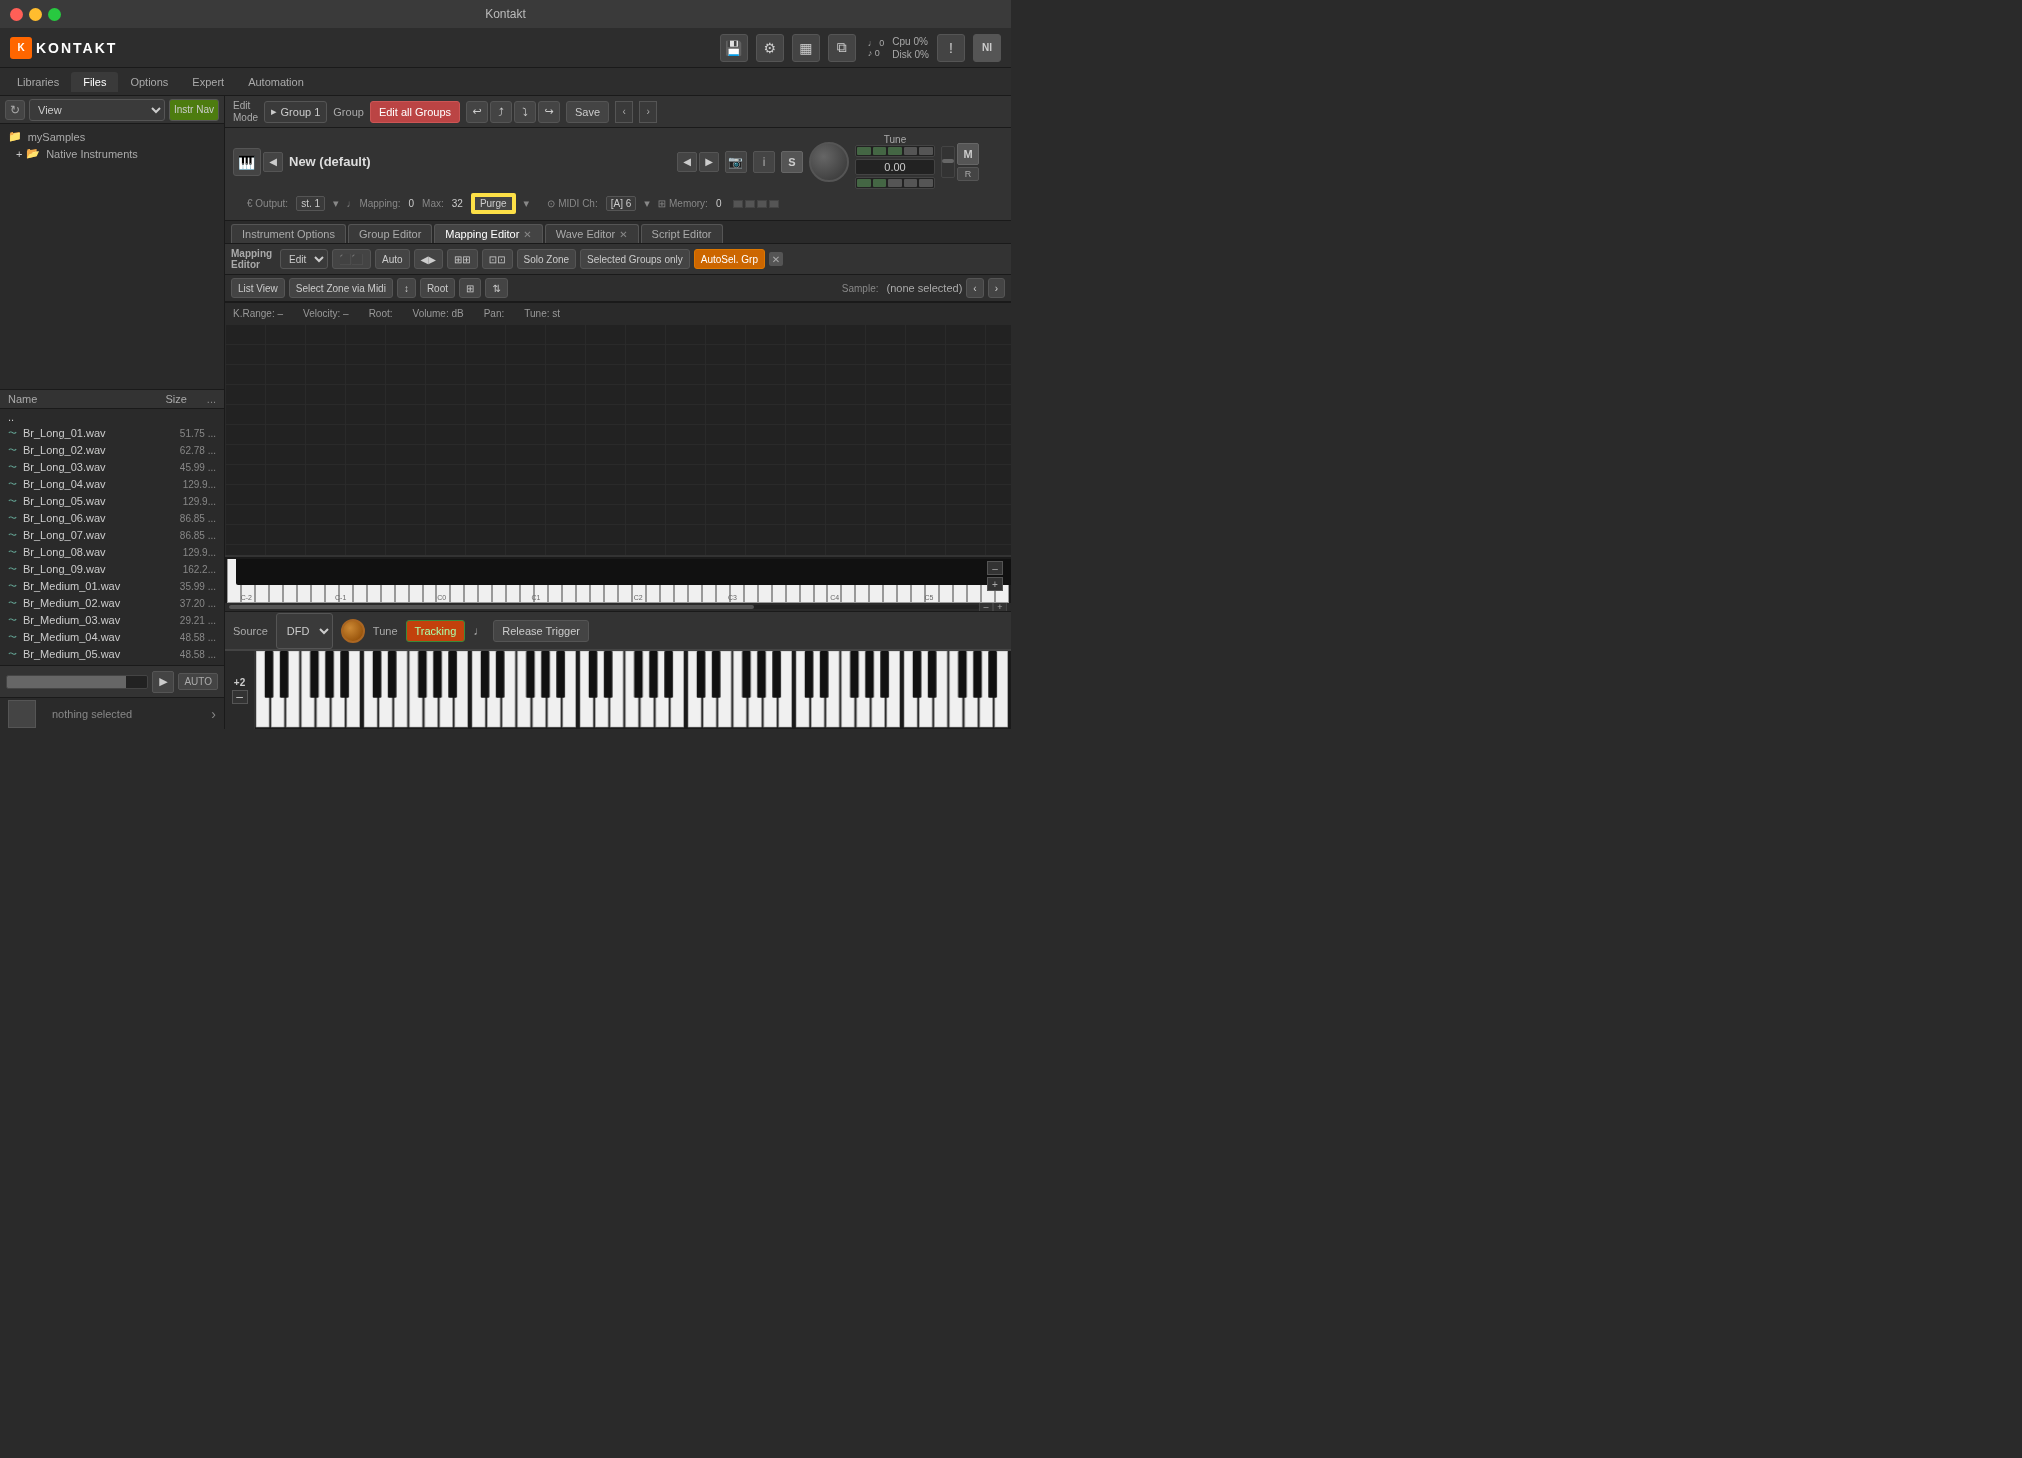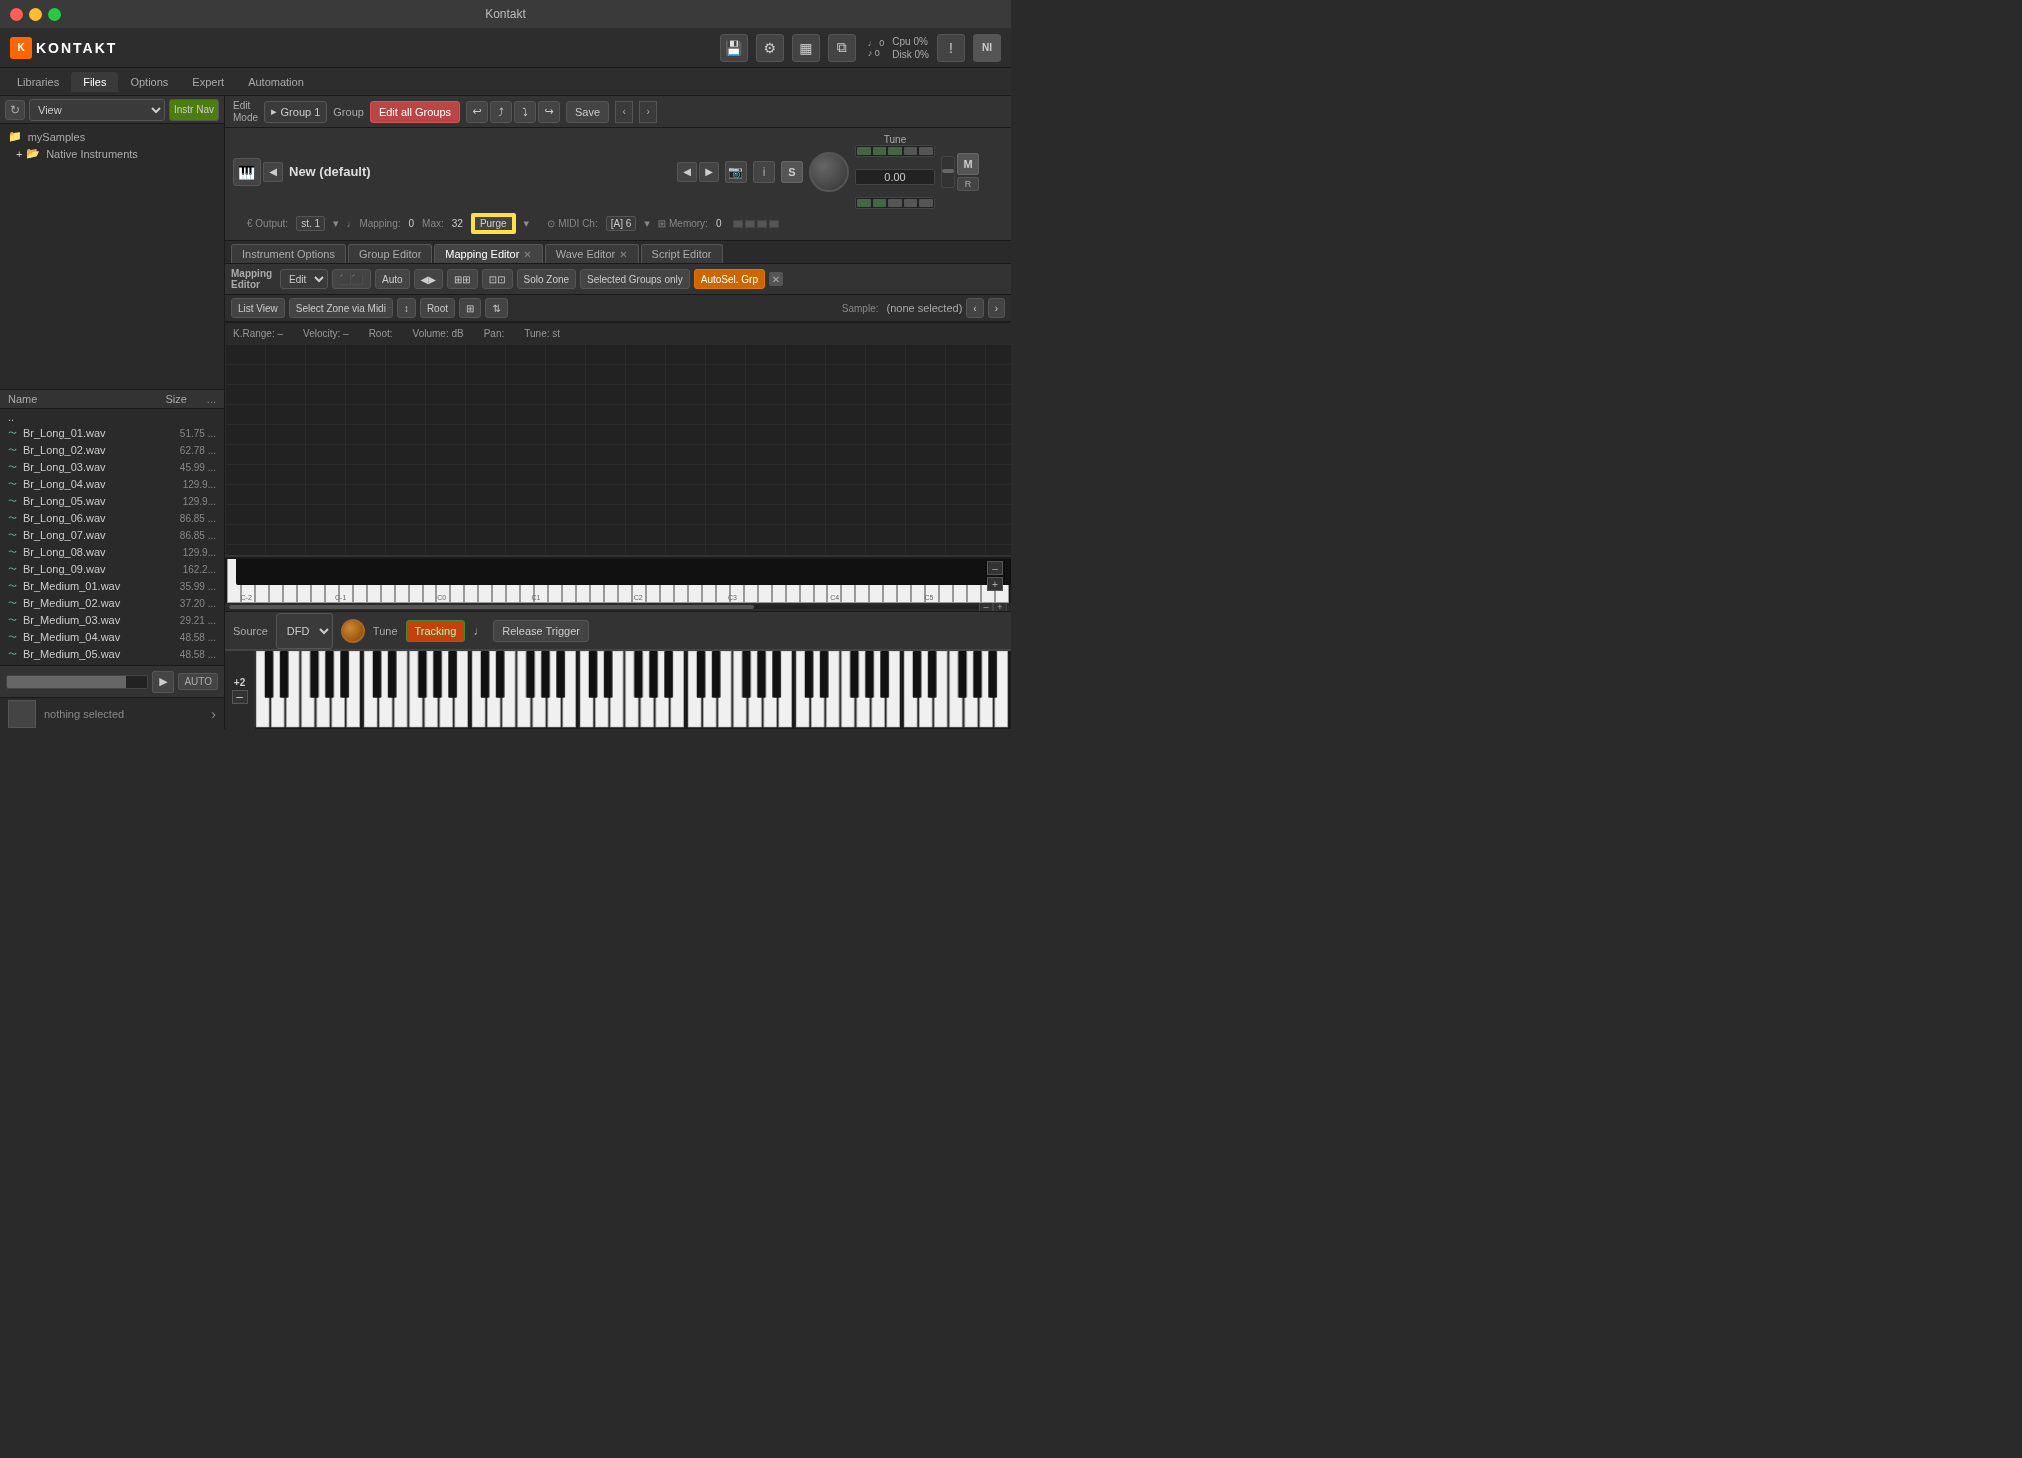--- a/index.html
+++ b/index.html
@@ -229,21 +229,21 @@
     }
 
     
     .status-bar {
       height: 32px;
       background: #2a2a2a;
       border-top: 1px solid #1a1a1a;
       display: flex;
       align-items: center;
       padding: 0 8px;
-      gap: 8px;
+      gap: 16px;
     }
     .status-square {
       width: 28px; height: 28px;
       background: #444;
       border: 1px solid #555;
     }
     .status-text { color: #888; font-size: 11px; }
 
     
     .right-panel {
@@ -844,21 +844,21 @@
         <div class="inst-nav">
           <div class="inst-arrow-btn">◀</div>
           <div class="inst-arrow-btn">▶</div>
         </div>
         <div class="cam-btn">📷</div>
         <div class="info-btn">ℹ</div>
         <div class="s-btn">S</div>
         <div class="knob"></div>
         <div class="tune-section">
           <span class="tune-label">Tune</span>
-          <div style="display:flex;flex-direction:column;gap:12px;">
+          <div style="display:flex;flex-direction:column;gap:2px;">
             <div class="level-meter">
               <div class="level-seg" style="background:#446644;"></div>
               <div class="level-seg" style="background:#446644;"></div>
               <div class="level-seg" style="background:#446644;"></div>
               <div class="level-seg" style="background:#555;"></div>
               <div class="level-seg" style="background:#555;"></div>
             </div>
             <span class="tune-value">0.00</span>
             <div class="level-meter">
               <div class="level-seg" style="background:#446644;"></div>

